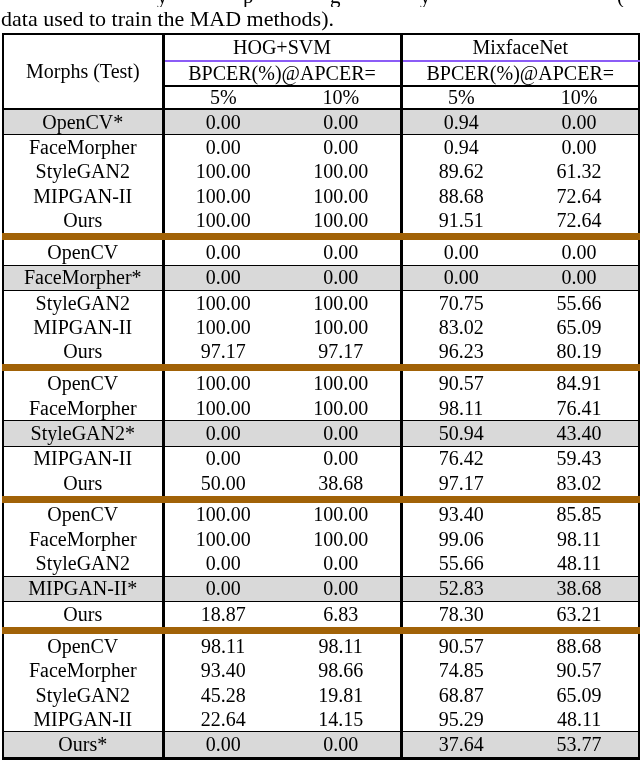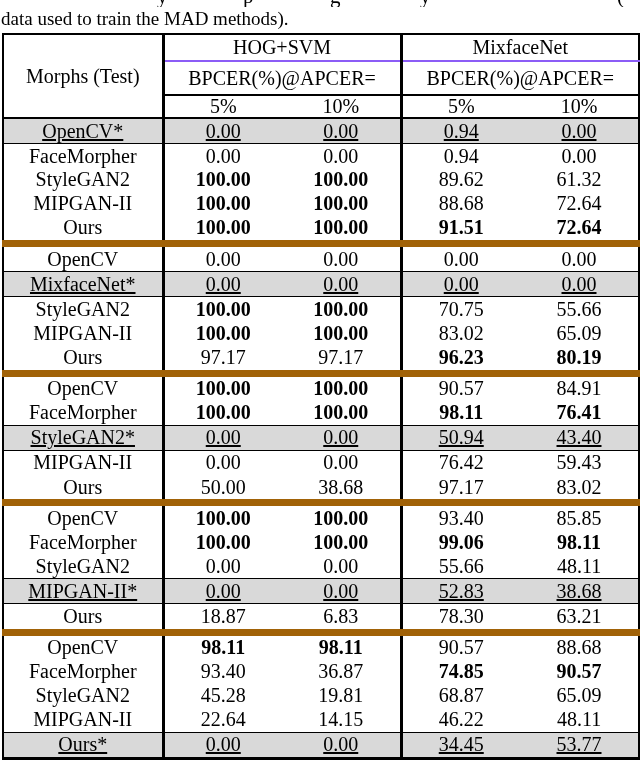--- a/index.html
+++ b/index.html
@@ -4,42 +4,42 @@
 <style>
   html,body{margin:0;padding:0;}
   body{
     width:640px;height:763px;position:relative;background:#ffffff;
     font-family:"Liberation Serif", serif;color:#000;overflow:hidden;
   }
   
   .frag-box{position:absolute;left:0;top:0;width:640px;height:7px;overflow:hidden;}
   .frag-box span{position:absolute;top:-16px;font-size:21px;font-family:"Liberation Serif",serif;}
   
-  .caption{position:absolute;left:1px;top:6px;font-size:19px;line-height:25px;white-space:nowrap;}
+  .caption{position:absolute;left:1px;top:6px;font-size:22px;line-height:25px;white-space:nowrap;}
   
   table{
     position:absolute;left:2px;top:33px;width:636px;height:727px;
     border-collapse:collapse;table-layout:fixed;
     border:2px solid #000;border-bottom-width:3px;
     font-family:"Liberation Serif",serif;font-size:20px;
   }
   col.c-label{width:160px;}
   col.c-val{width:119px;}
   th,td{text-align:center;vertical-align:middle;padding:0;font-weight:normal;line-height:1.05;}
   .vsep{border-right:3px solid #000;}
   .group-th{border-bottom:2px solid #8b5cf6;}
   .metric-th{border-bottom:2px solid #000;}
   tr.h1{height:27px;}
-  tr.h2{height:34px;}
+  tr.h2{height:25px;}
   tr.h3{height:23px;}
   tr.sep-header>*{border-top:2px solid #000;}
   tr.sep-thick>*{border-top:7px solid #a16207;}
   tr.sep-thin>*{border-top:1px solid #000;}
-  tr.shaded>*{background:#d9d9d9;text-decoration:underline;}
-  b{font-weight:bold;margin-top:15px;}
+  tr.shaded>*{background:#d9d9d9;}
+  b{font-weight:normal;margin-top:15px;}
 </style>
 </head>
 <body>
 
 <div class="frag-box">
     <span style="left: 157px;">y</span>
     <span style="left: 243px;">p</span>
     <span style="left: 330px;">g</span>
     <span style="left: 420px;">y</span>
     <span style="left: 617px;">(</span>
@@ -109,21 +109,21 @@
         <td><b>72.64</b></td>
       </tr>
       <tr class="sep-thick">
         <td class="vsep">OpenCV</td>
         <td>0.00</td>
         <td class="vsep">0.00</td>
         <td>0.00</td>
         <td>0.00</td>
       </tr>
       <tr class="shaded sep-thin">
-        <td class="vsep">MixfaceNet*</td>
+        <td class="vsep">FaceMorpher*</td>
         <td>0.00</td>
         <td class="vsep">0.00</td>
         <td>0.00</td>
         <td>0.00</td>
       </tr>
       <tr class="sep-thin">
         <td class="vsep">StyleGAN2</td>
         <td><b>100.00</b></td>
         <td class="vsep"><b>100.00</b></td>
         <td>70.75</td>
@@ -216,39 +216,39 @@
       <tr class="sep-thick">
         <td class="vsep">OpenCV</td>
         <td><b>98.11</b></td>
         <td class="vsep"><b>98.11</b></td>
         <td>90.57</td>
         <td>88.68</td>
       </tr>
       <tr class="">
         <td class="vsep">FaceMorpher</td>
         <td>93.40</td>
-        <td class="vsep">36.87</td>
+        <td class="vsep">98.66</td>
         <td><b>74.85</b></td>
         <td><b>90.57</b></td>
       </tr>
       <tr class="">
         <td class="vsep">StyleGAN2</td>
         <td>45.28</td>
         <td class="vsep">19.81</td>
         <td>68.87</td>
         <td>65.09</td>
       </tr>
       <tr class="">
         <td class="vsep">MIPGAN-II</td>
         <td>22.64</td>
         <td class="vsep">14.15</td>
-        <td>46.22</td>
+        <td>95.29</td>
         <td>48.11</td>
       </tr>
       <tr class="shaded sep-thin">
         <td class="vsep">Ours*</td>
         <td>0.00</td>
         <td class="vsep">0.00</td>
-        <td>34.45</td>
+        <td>37.64</td>
         <td>53.77</td>
       </tr>
     </tbody>
 </table>
 
 </body></html>

